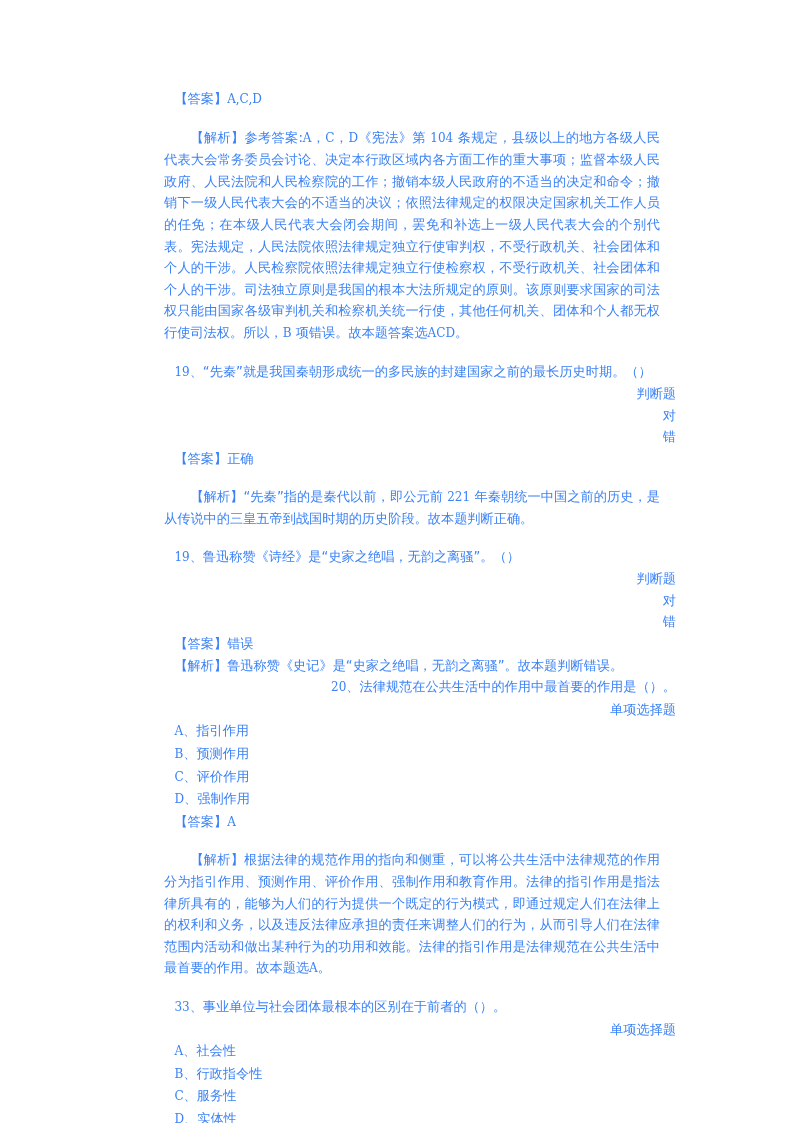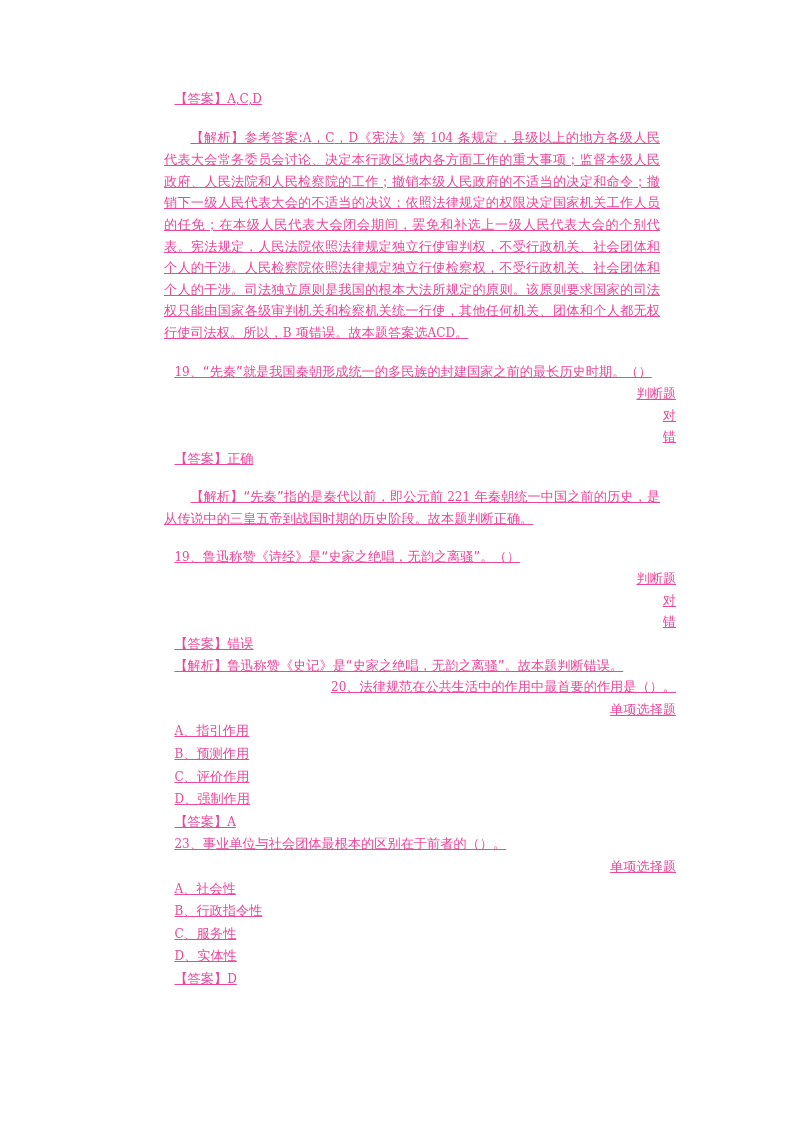--- a/index.html
+++ b/index.html
@@ -25,24 +25,23 @@
   }
   #content {
     position: absolute;
     left: 148px;
     top: 88px;
     width: 528px;
   }
   .ln {
     font-size: 13.2px;
     line-height: 21.6px;
-    color: #ec4899;
+    color: #3b82f6;
     white-space: normal;
     letter-spacing: 0px;
-    text-decoration: underline;
   }
   
   .para {
     text-align: justify;
     text-justify: inter-ideograph;
     text-indent: 2em;
     word-break: break-all;
     margin: 16px;
   }
   
@@ -96,22 +95,23 @@
     <div class="ln flat-ind">【答案】错误</div>
     <div class="ln flat-ind">【解析】鲁迅称赞《史记》是“史家之绝唱，无韵之离骚”。故本题判断错误。</div>
 
     <div class="ln flat-ind-deep"><span class="lat">20</span>、法律规范在公共生活中的作用中最首要的作用是（）。</div>
     <div class="ln flat">单项选择题</div>
     <div class="ln flat-ind"><span class="lat">A</span>、指引作用</div>
     <div class="ln flat-ind"><span class="lat">B</span>、预测作用</div>
     <div class="ln flat-ind"><span class="lat">C</span>、评价作用</div>
     <div class="ln flat-ind"><span class="lat">D</span>、强制作用</div>
     <div class="ln flat-ind">【答案】<span class="lat">A</span></div>
+    <div class="ln para">【解析】根据法律的规范作用的指向和侧重，可以将公共生活中法律规范的作用分为指引作用、预测作用、评价作用、强制作用和教育作用。法律的指引作用是指法律所具有的，能够为人们的行为提供一个既定的行为模式，即通过规定人们在法律上的权利和义务，以及违反法律应承担的责任来调整人们的行为，从而引导人们在法律范围内活动和做出某种行为的功用和效能。法律的指引作用是法律规范在公共生活中最首要的作用。故本题选<span class="lat">A</span>。</div>
 
-    <div class="ln flat-ind"><span class="lat">23</span>、事业单位与社会团体最根本的区别在于前者的（）。</div>
+    <div class="ln flat-ind"><span class="lat">33</span>、事业单位与社会团体最根本的区别在于前者的（）。</div>
     <div class="ln flat">单项选择题</div>
     <div class="ln flat-ind"><span class="lat">A</span>、社会性</div>
     <div class="ln flat-ind"><span class="lat">B</span>、行政指令性</div>
     <div class="ln flat-ind"><span class="lat">C</span>、服务性</div>
     <div class="ln flat-ind"><span class="lat">D</span>、实体性</div>
     <div class="ln flat-ind">【答案】<span class="lat">D</span></div>
 
   </div>
 </div>
 

